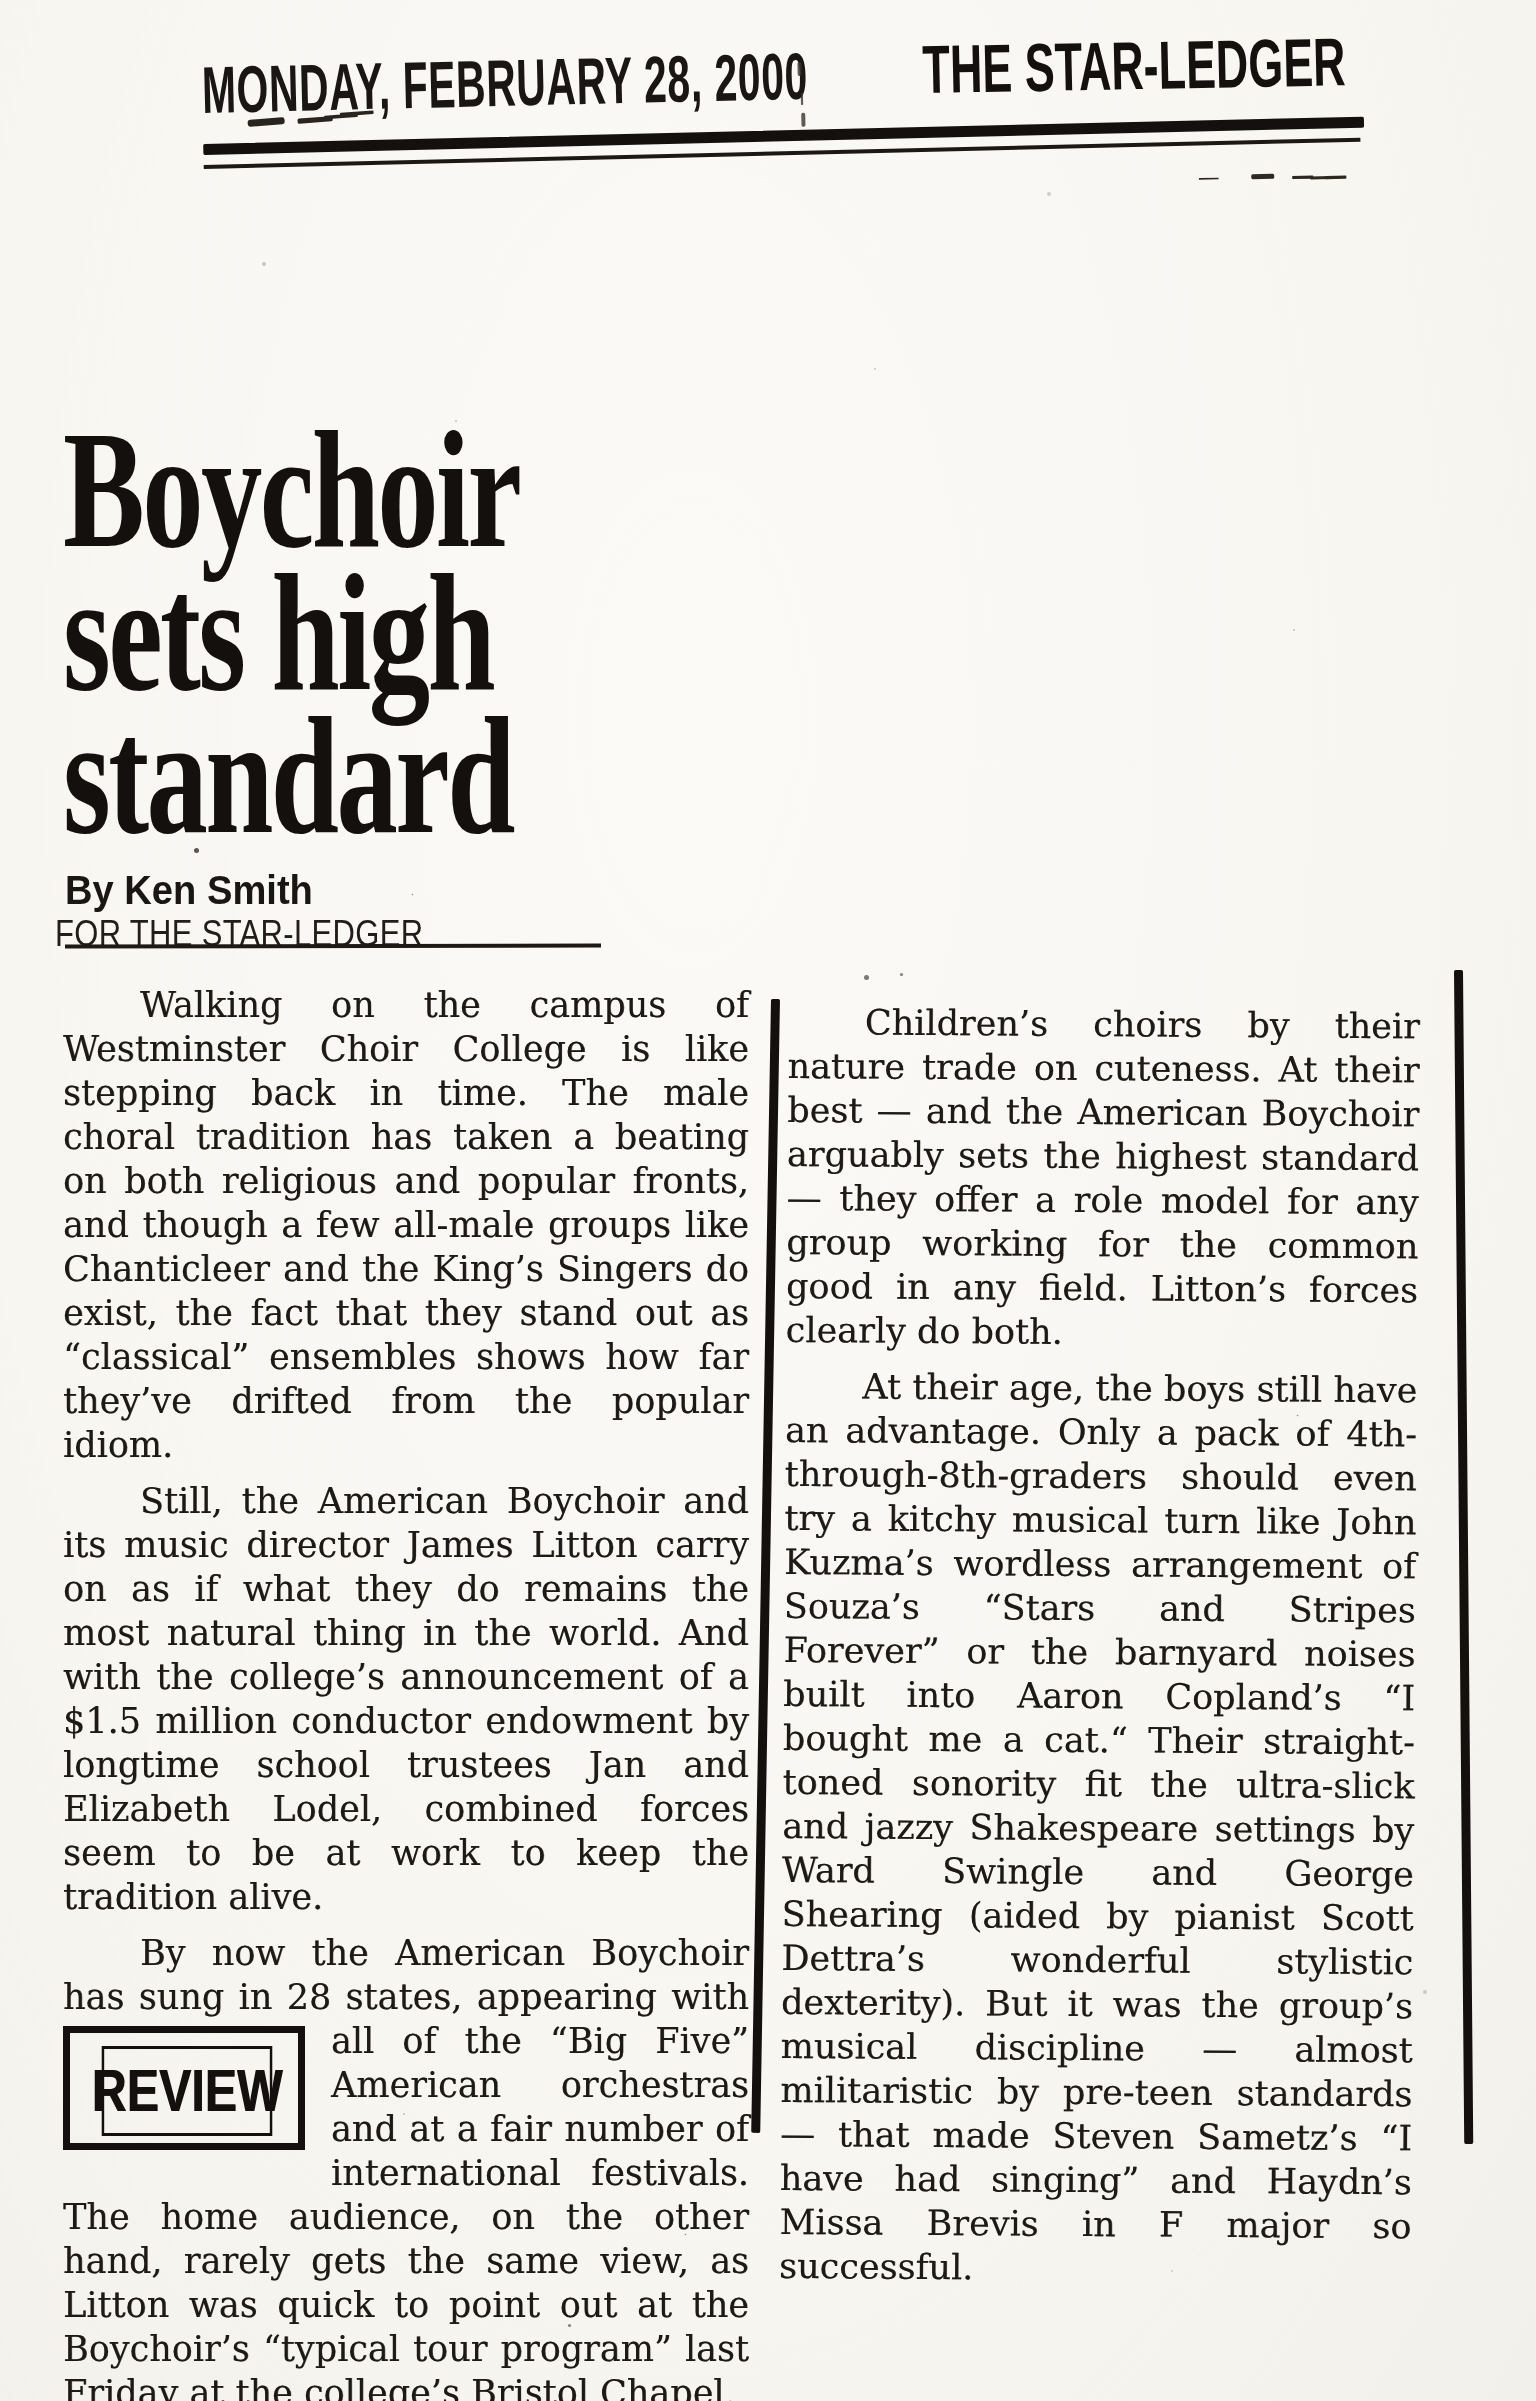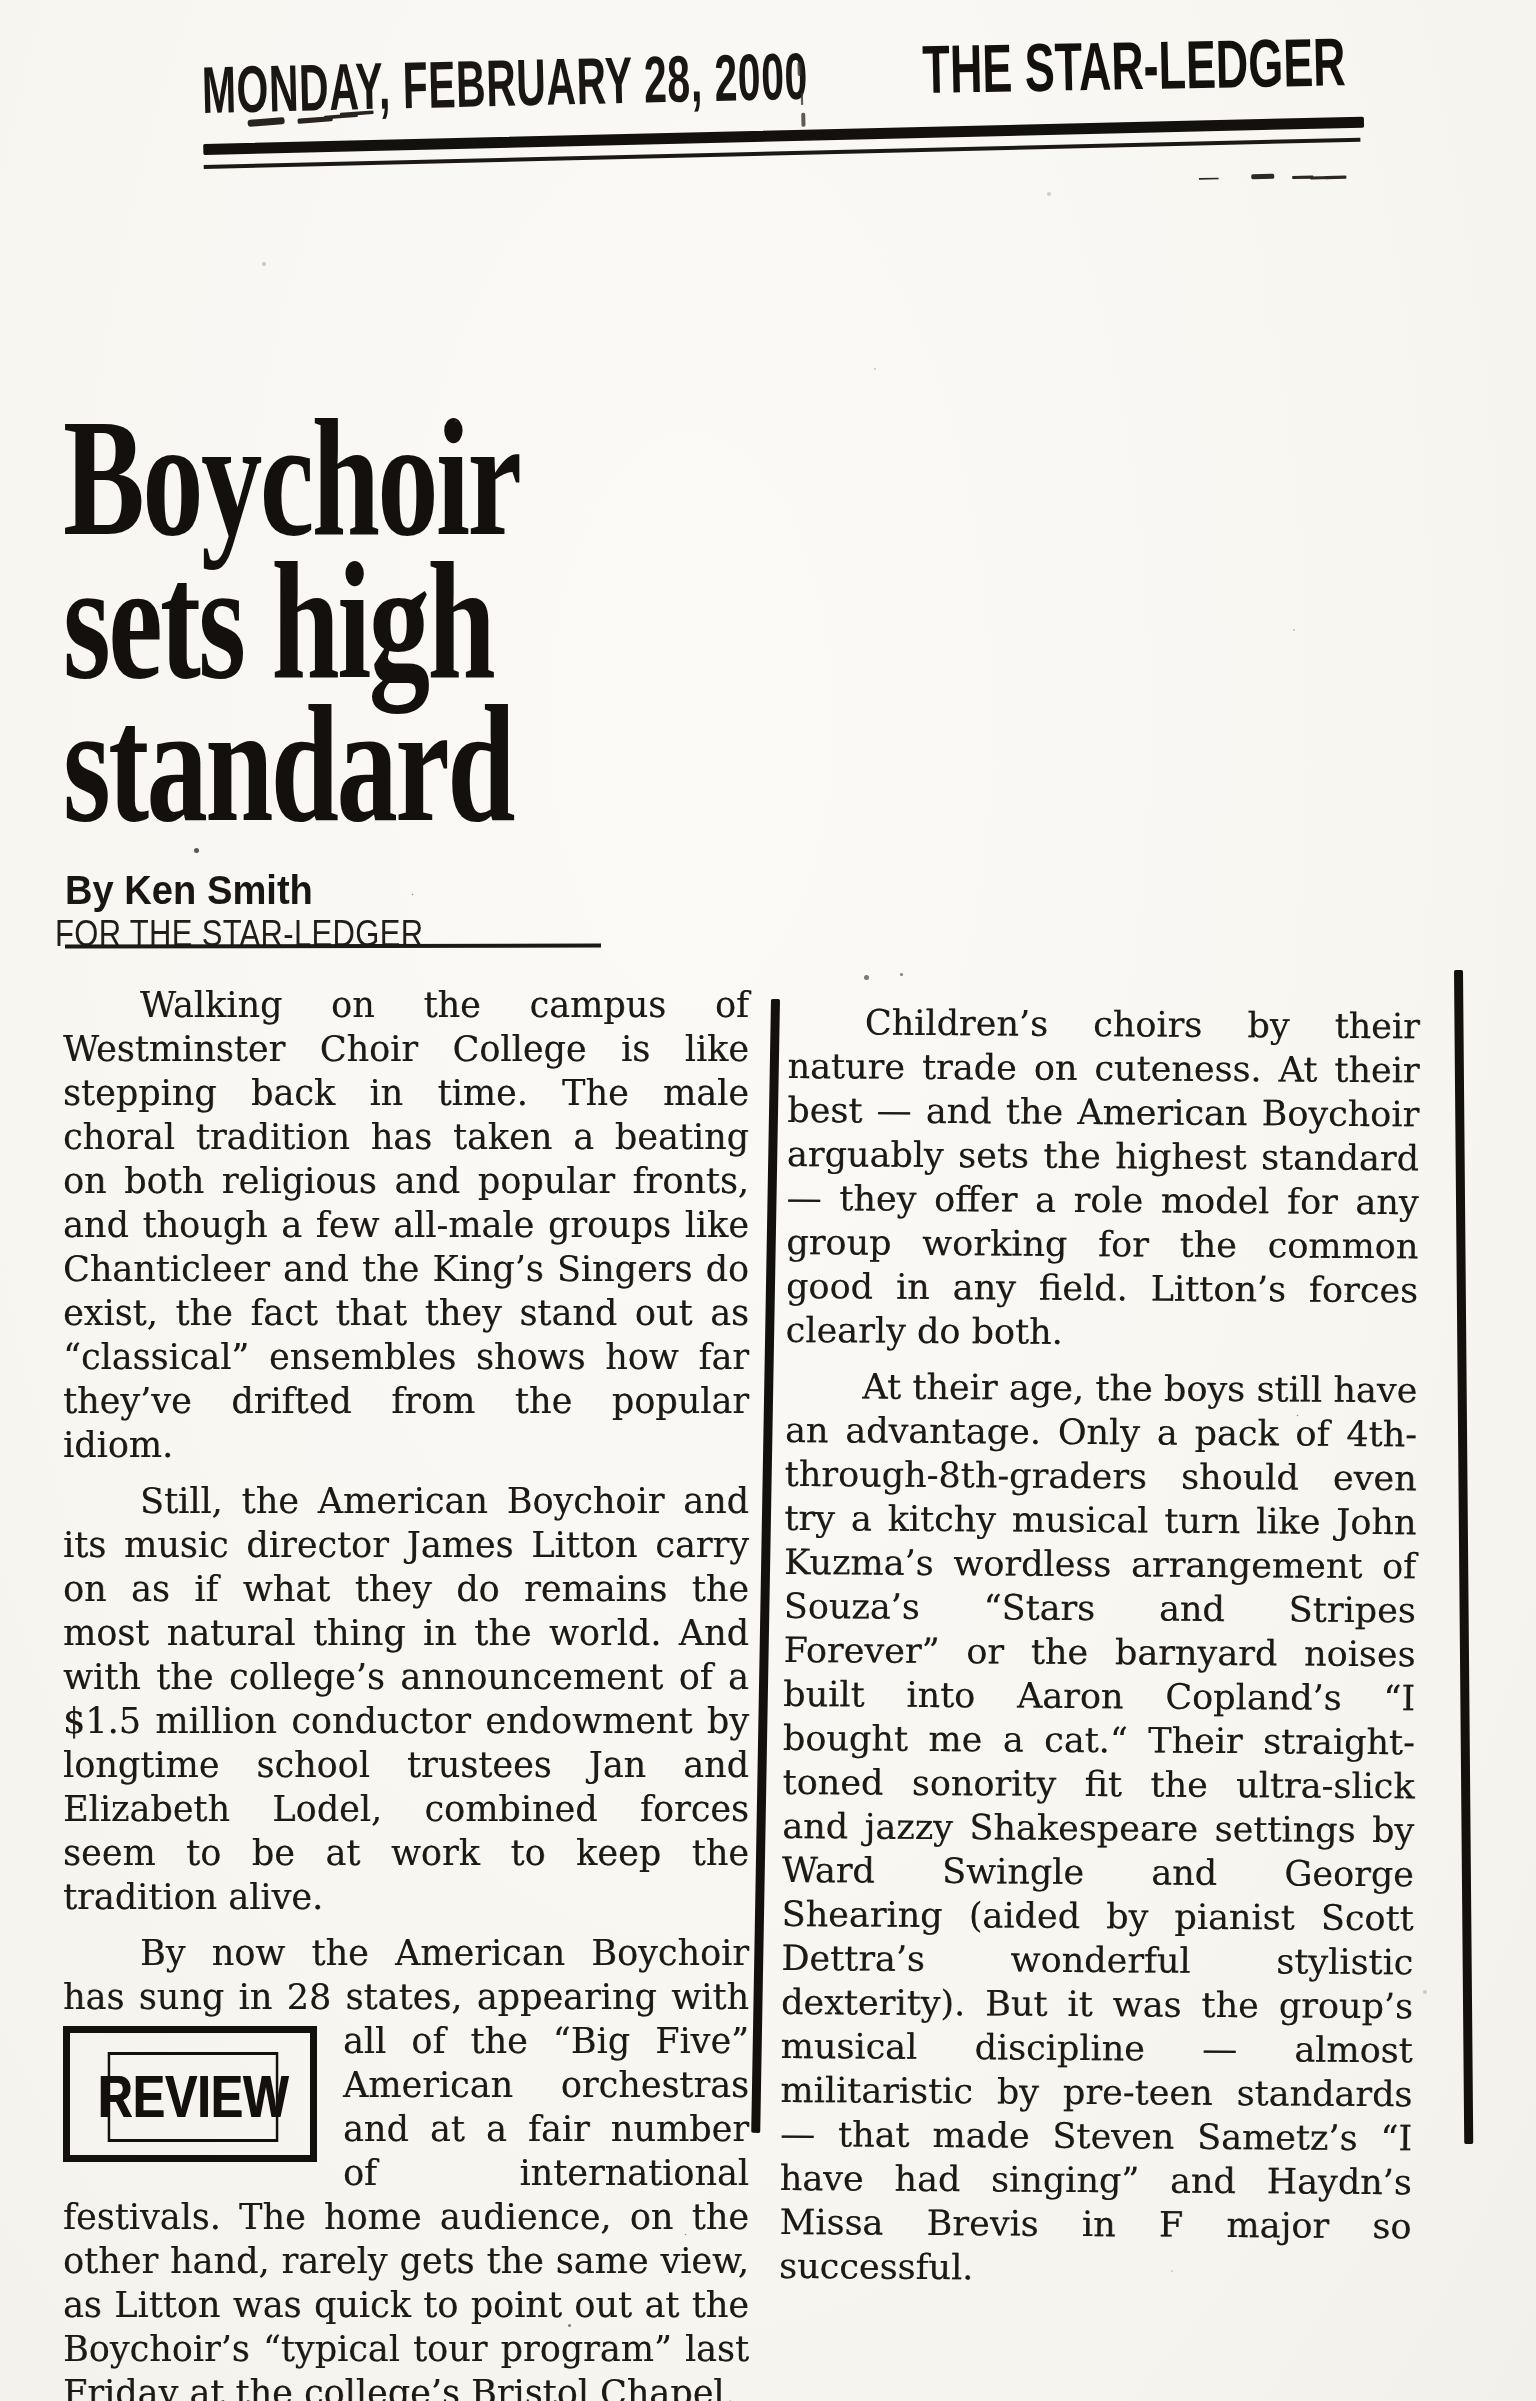--- a/index.html
+++ b/index.html
@@ -41,21 +41,21 @@
     position:absolute;left:596px;top:24.4px;width:4.4px;height:14px;background:#3a332c;border-radius:1.7px;
     box-shadow:1.7px 30px 0 -0.9px #3a332c, 2.6px 51px 0 0 #3a332c;
     opacity:.8;
   }
   .art-dashrow{
     position:absolute;left:1047px;top:147px;width:23px;height:5.2px;background:#2e2822;border-radius:1.7px;
     box-shadow:40px 1.7px 0 -0.9px #2e2822, 58px 2.6px 0 -0.9px #2e2822, 73px 2.6px 0 -0.9px #2e2822, -54px 0.9px 0 -1.7px #2e2822;
   }
 
   
-  .headline{position:absolute;left:63px;top:406px;width:785px;}
+  .headline{position:absolute;left:63px;top:418px;width:785px;}
   .hl-line{
     font-family:"Liberation Serif", serif;font-weight:700;
     font-size:168px;line-height:143px;letter-spacing:-3.5px;white-space:nowrap;
     transform:scaleX(.73);transform-origin:0 50%;color:#14100d;
   }
   .byline{
     position:absolute;left:65px;top:867px;
     font-size:41px;font-weight:700;letter-spacing:0;white-space:nowrap;
     transform:scaleX(.93);transform-origin:0 0;color:#1a1613;
   }
@@ -73,21 +73,21 @@
     font-size:35px;line-height:44px;
     text-align:justify;color:#1d1915;
     text-shadow:0.4px 0 0 rgba(25,20,15,.55);
   }
   .col p{margin:0 0 12.2px 0;text-indent:77px;}
   .col-left{left:63px;top:983px;width:686px;}
   .col-right{left:788px;top:1000px;width:632px;transform:rotate(.4deg);transform-origin:0 0;}
 
   .review-box{
     float:left;width:202px;height:84px;
-    border:7.9px solid #14100d;padding:19px;
+    border:7.9px solid #14100d;padding:13px;
     margin:7px 26px 8.7px 0;
     background:transparent;
     text-indent:0;
     display:block;
   }
   .review-inner{
     display:flex;align-items:center;justify-content:center;
     width:100%;height:100%;border:3.5px solid #14100d;
     font-family:"Liberation Sans", sans-serif;font-weight:800;
     font-size:59px;letter-spacing:0px;color:#14100d;

